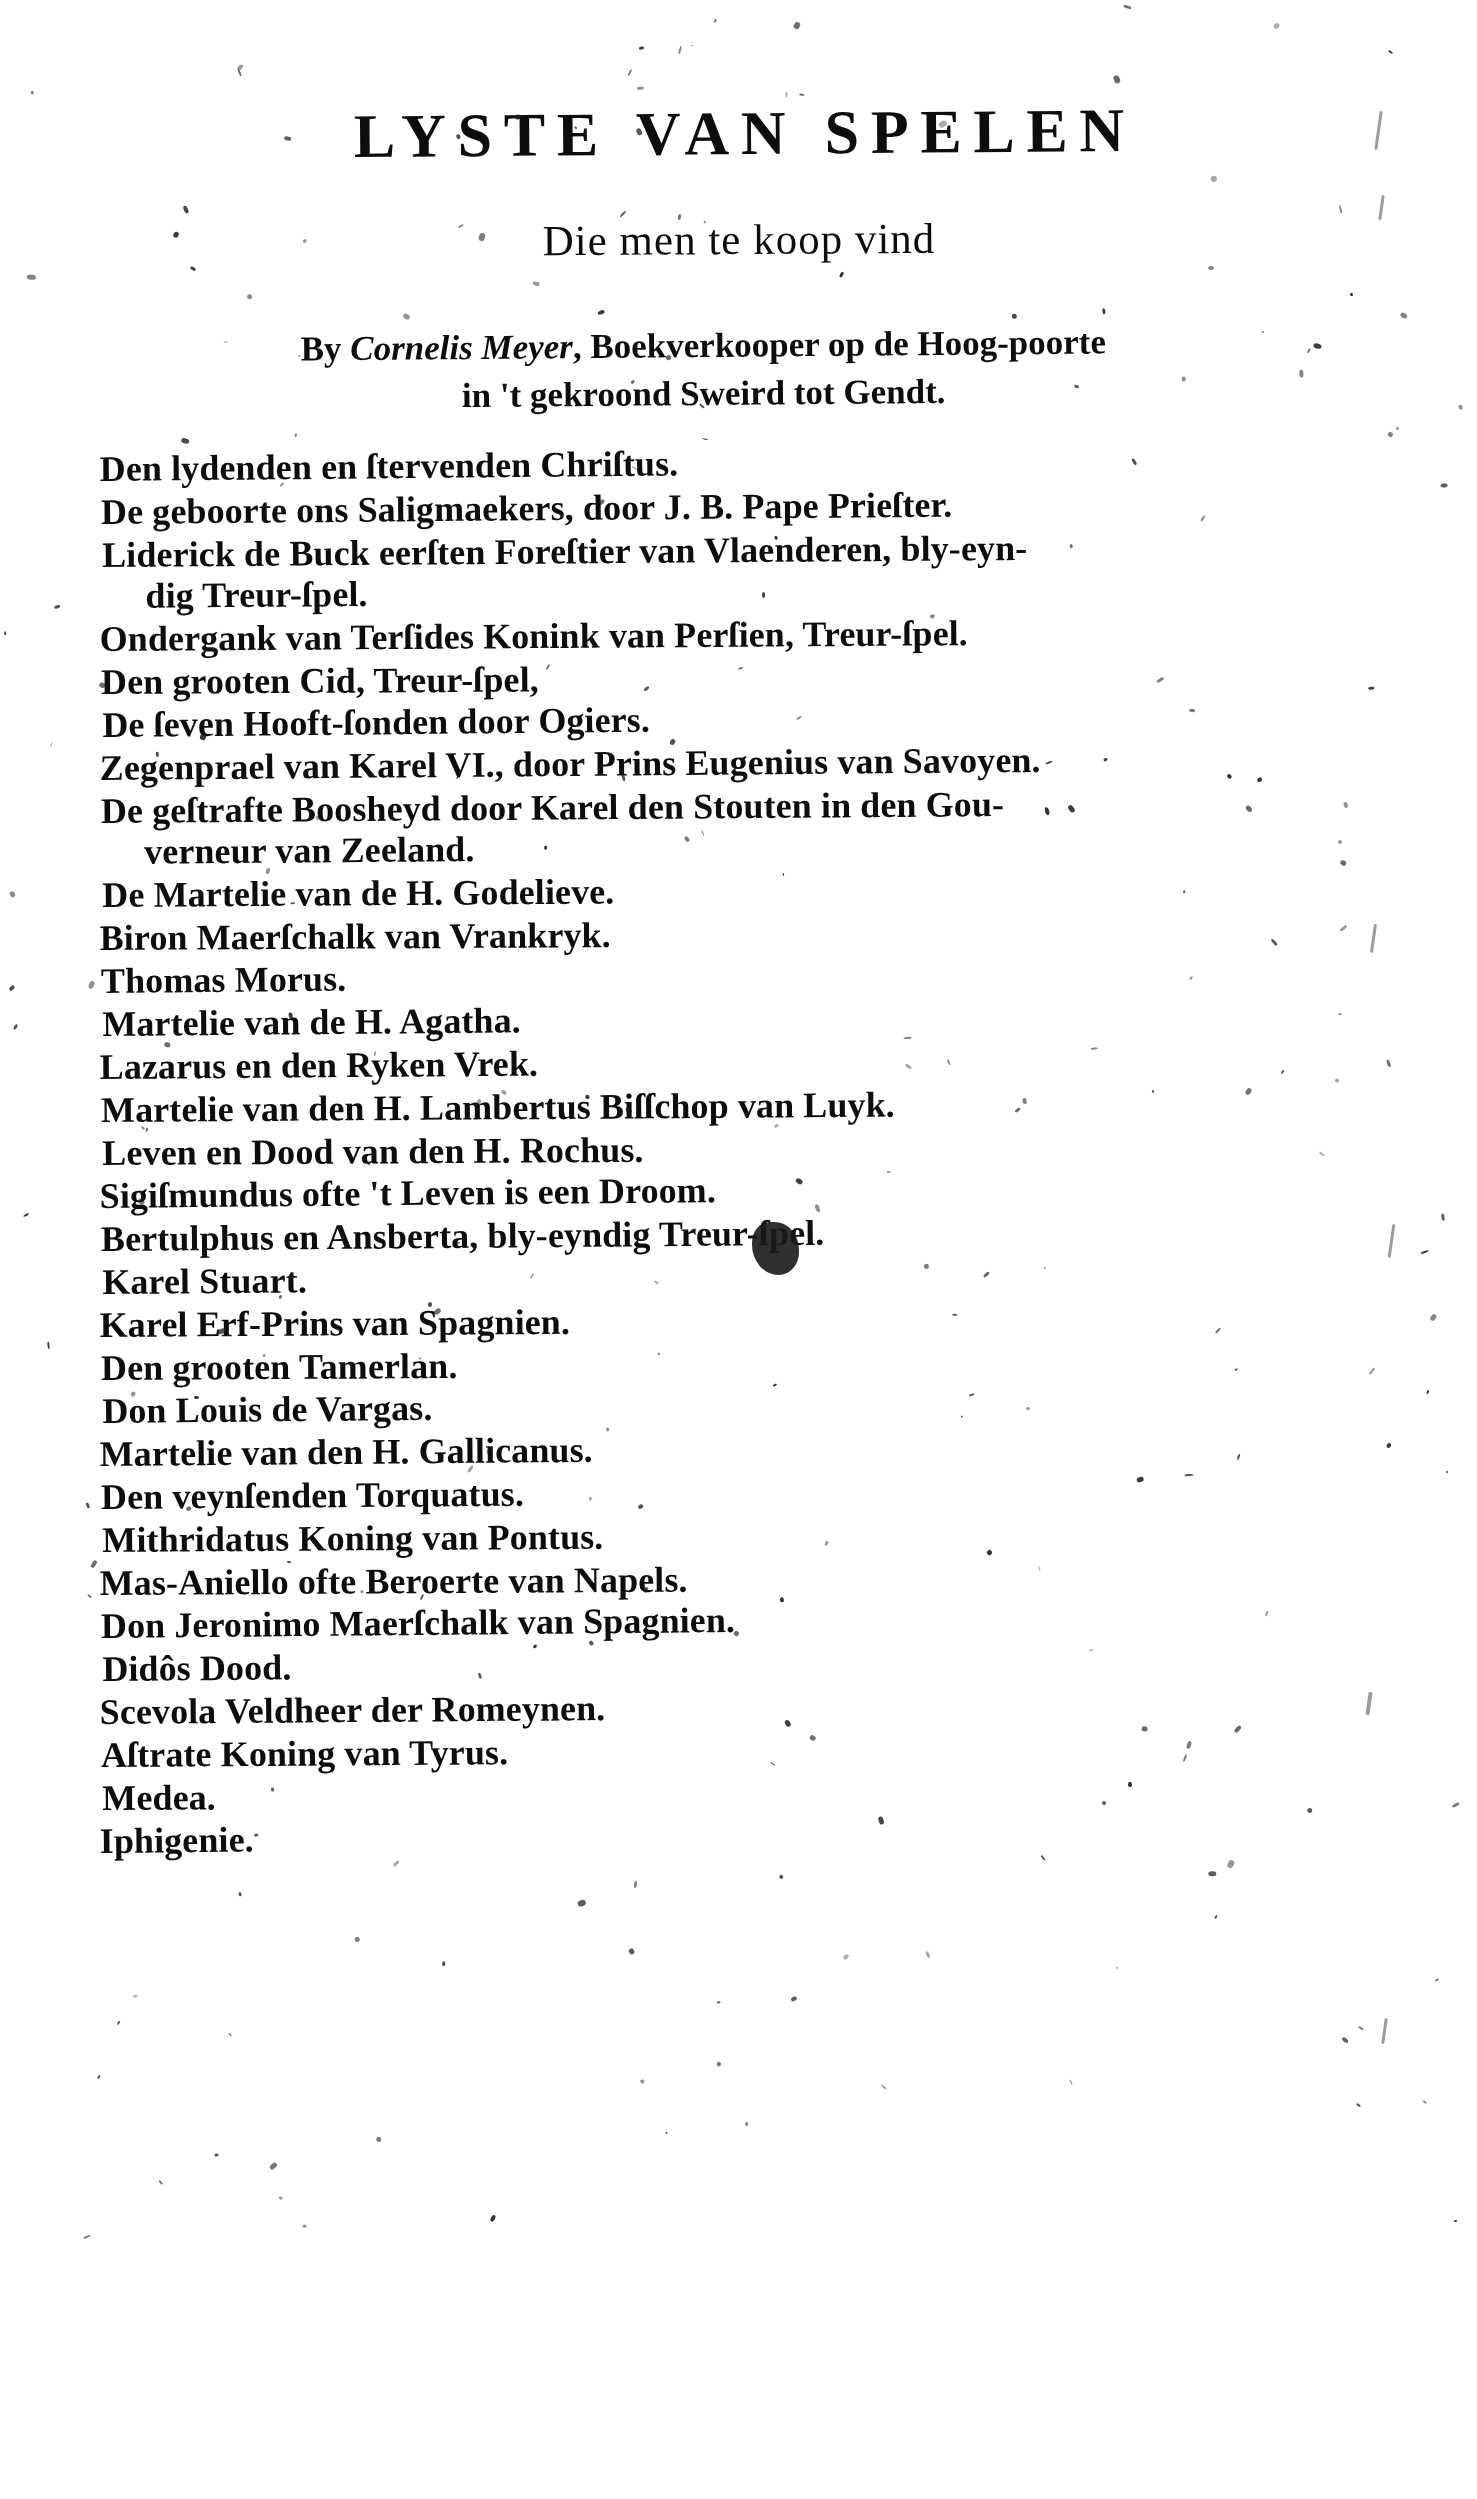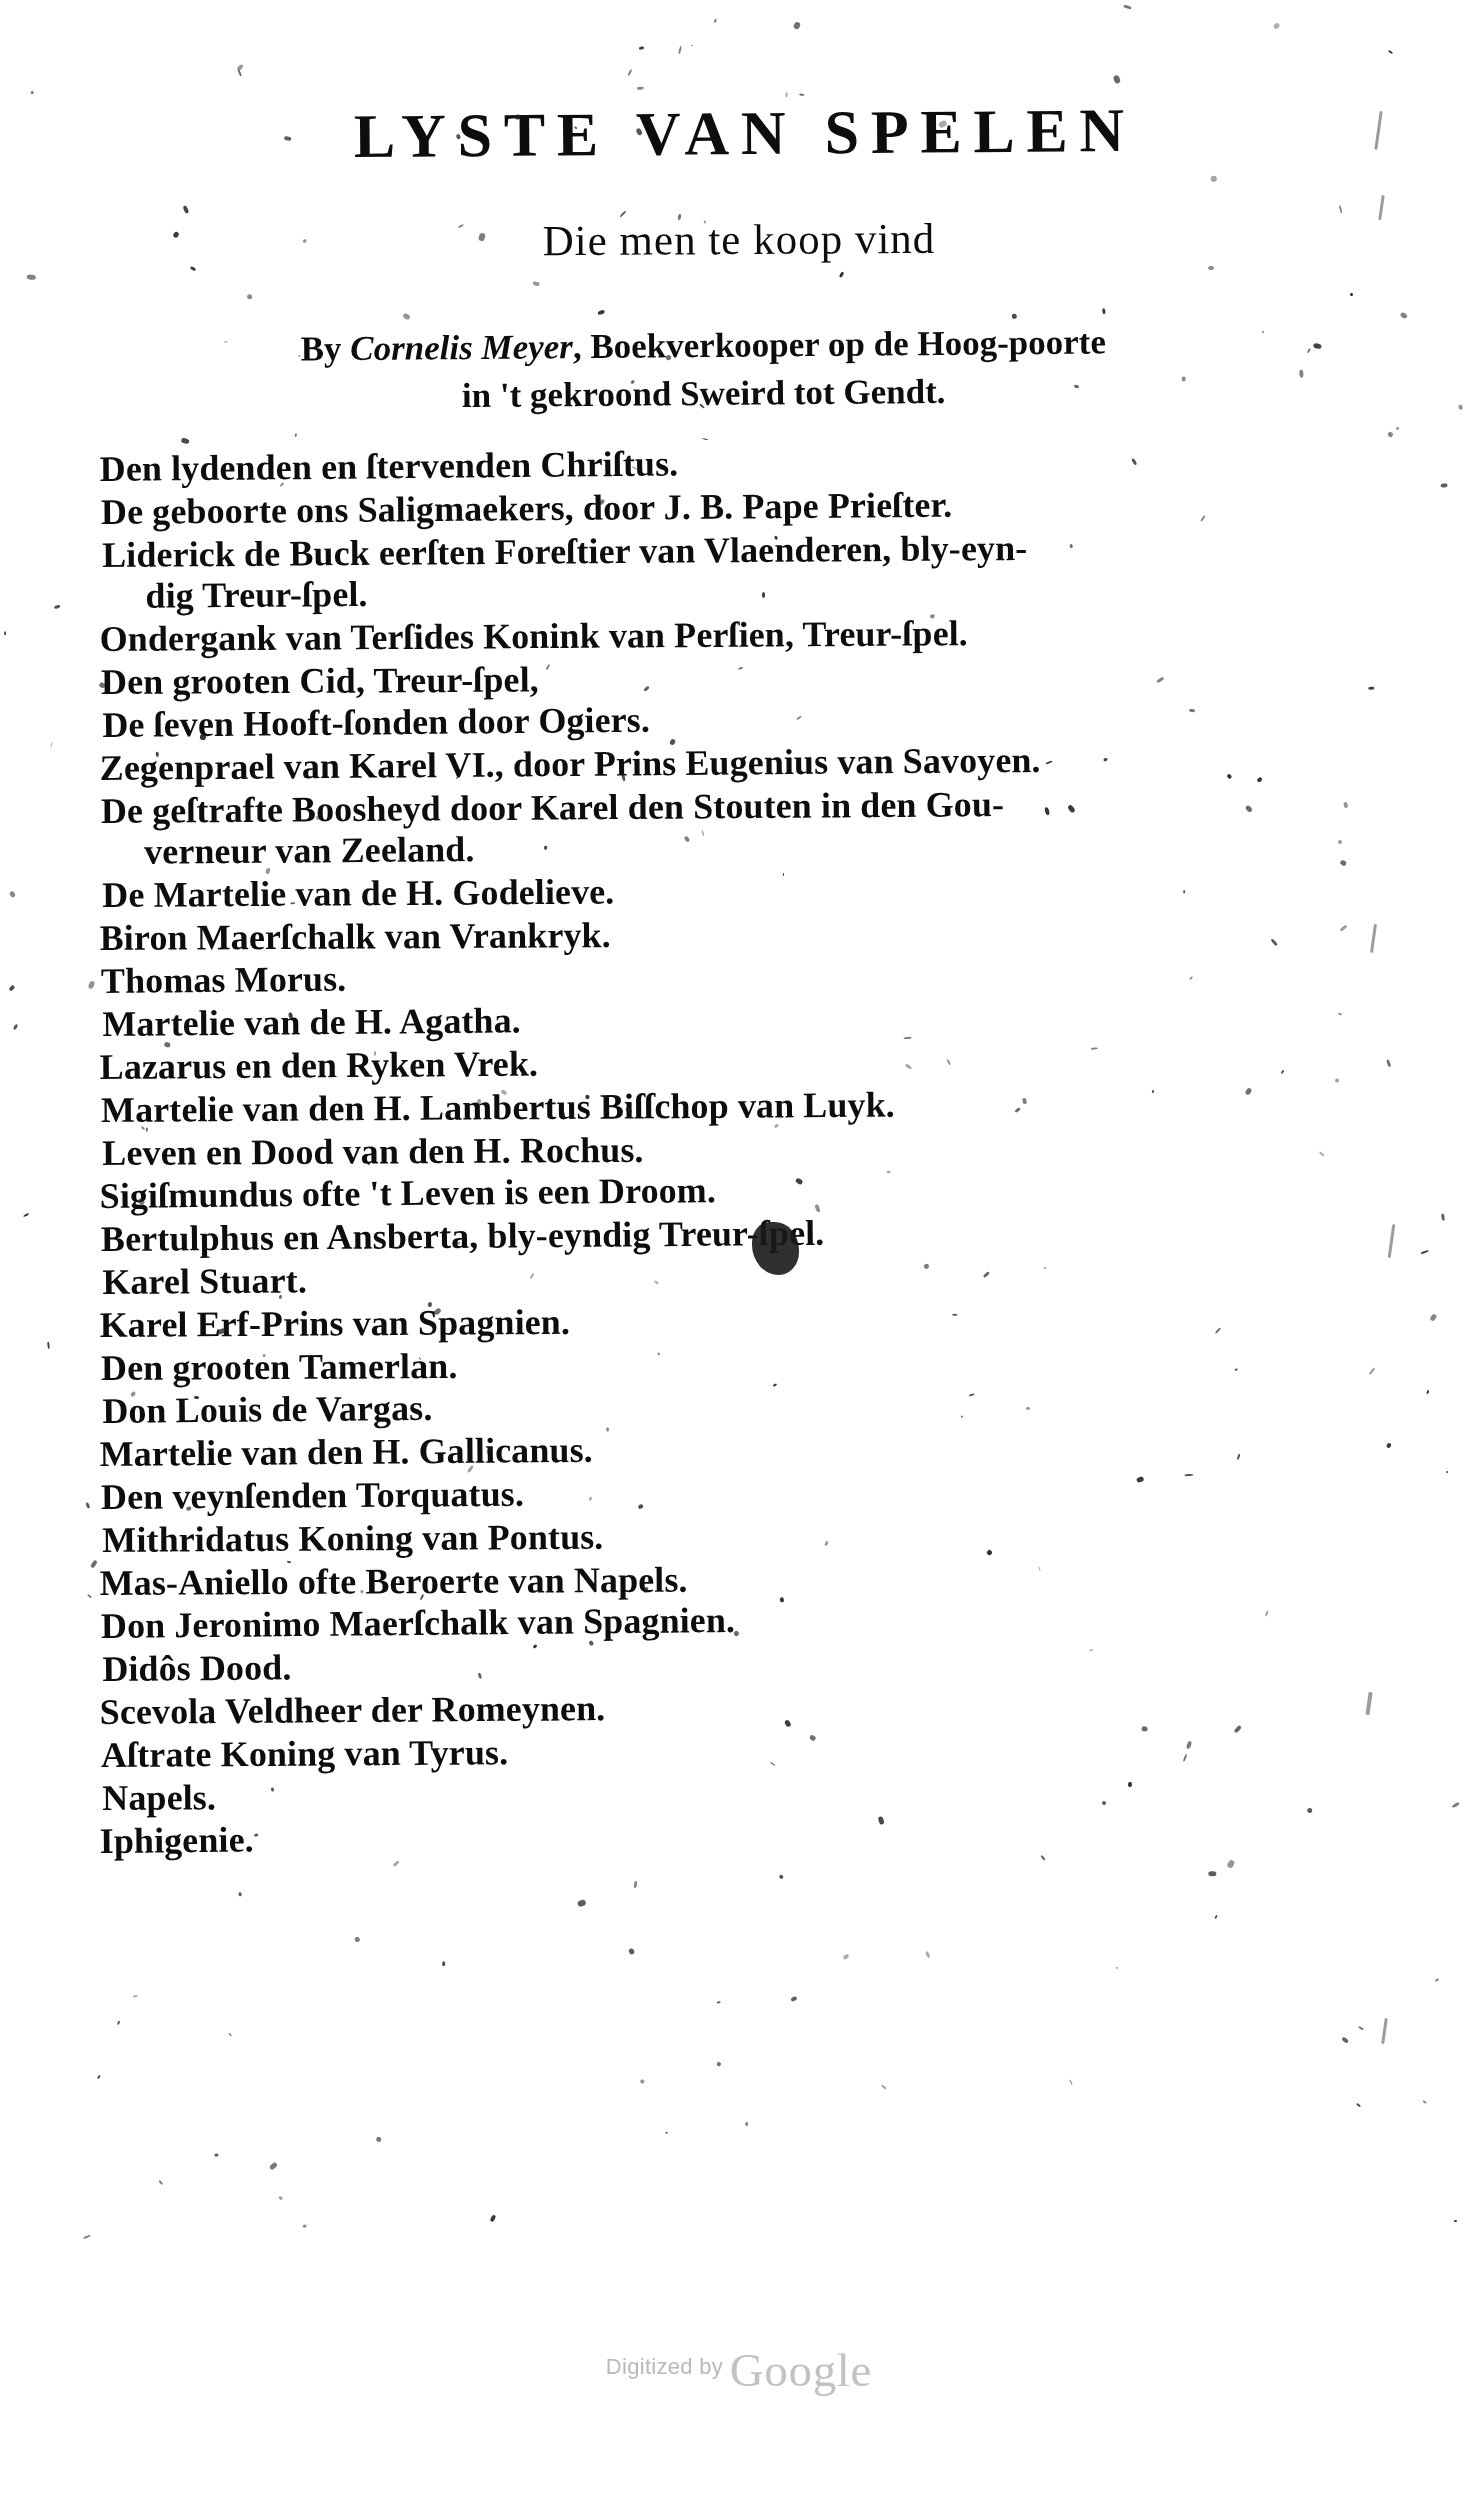--- a/index.html
+++ b/index.html
@@ -439,22 +439,19 @@
       <div class="play-row" style="transform: rotate(-0.33deg) translateX(0px);"><span>Den grooten Tamerlan.</span></div>
       <div class="play-row" style="transform: rotate(-0.55deg) translateX(1.3px);"><span>Don Louis de Vargas.</span></div>
       <div class="play-row" style="transform: rotate(-0.495deg) translateX(-1.3px);"><span>Martelie van den H. Gallicanus.</span></div>
       <div class="play-row" style="transform: rotate(-0.44deg) translateX(0px);"><span>Den veynſenden Torquatus.</span></div>
       <div class="play-row" style="transform: rotate(-0.385deg) translateX(1.3px);"><span>Mithridatus Koning van Pontus.</span></div>
       <div class="play-row" style="transform: rotate(-0.33deg) translateX(-1.3px);"><span>Mas-Aniello ofte Beroerte van Napels.</span></div>
       <div class="play-row" style="transform: rotate(-0.55deg) translateX(0px);"><span>Don Jeronimo Maerſchalk van Spagnien.</span></div>
       <div class="play-row" style="transform: rotate(-0.495deg) translateX(1.3px);"><span>Didôs Dood.</span></div>
       <div class="play-row" style="transform: rotate(-0.44deg) translateX(-1.3px);"><span>Scevola Veldheer der Romeynen.</span></div>
       <div class="play-row" style="transform: rotate(-0.385deg) translateX(0px);"><span>Aſtrate Koning van Tyrus.</span></div>
-      <div class="play-row" style="transform: rotate(-0.33deg) translateX(1.3px);"><span>Napels.</span></div>
+      <div class="play-row" style="transform: rotate(-0.33deg) translateX(1.3px);"><span>Medea.</span></div>
       <div class="play-row" style="transform: rotate(-0.55deg) translateX(-1.3px);"><span>Iphigenie.</span></div>
     </div>
 
-  <div id="footer-watermark">
-    <span class="wm-pre">Digitized by</span><span class="wm-logo">Google</span>
-  </div>
 
 </div>
 
 
 </body></html>

